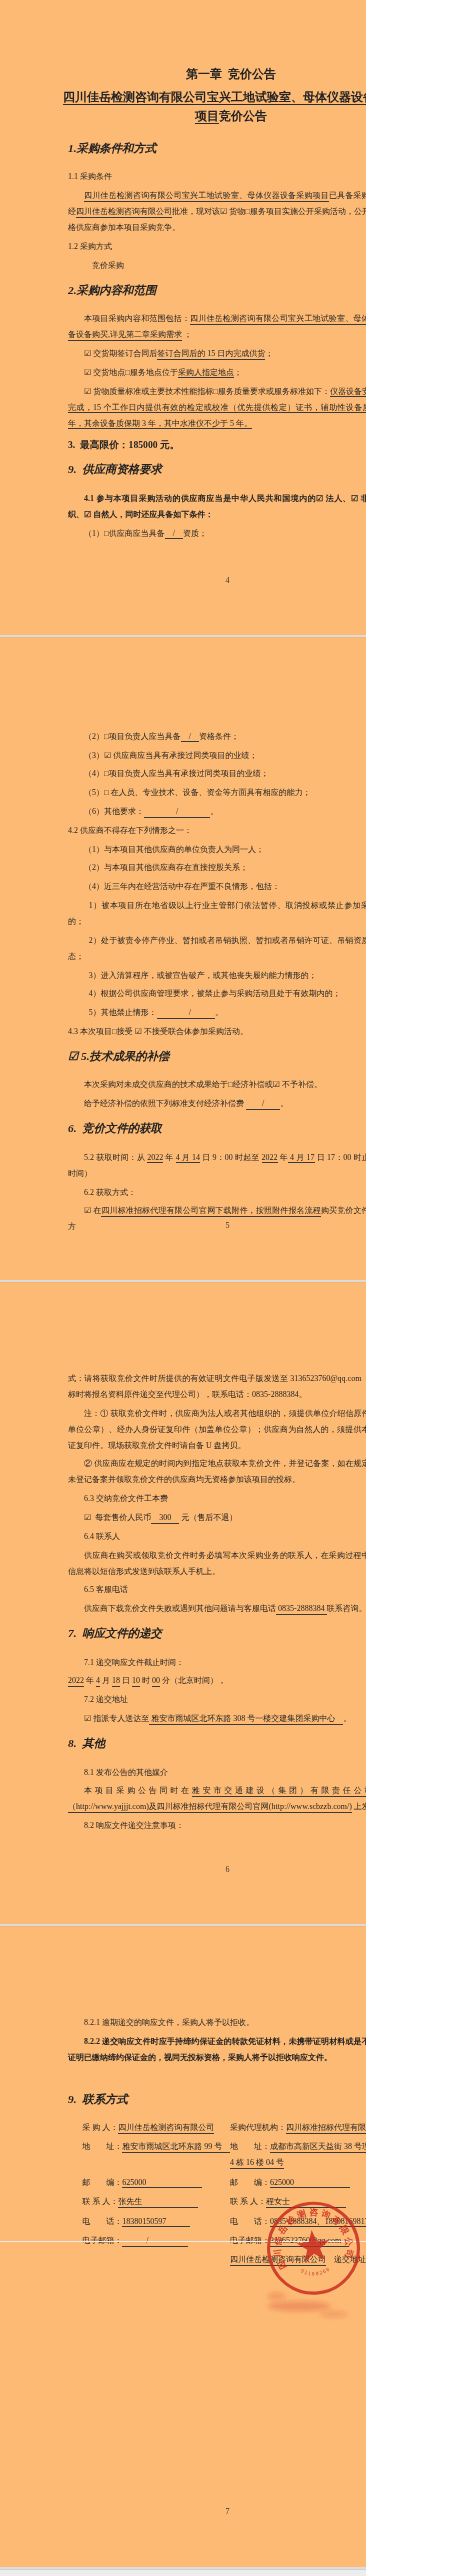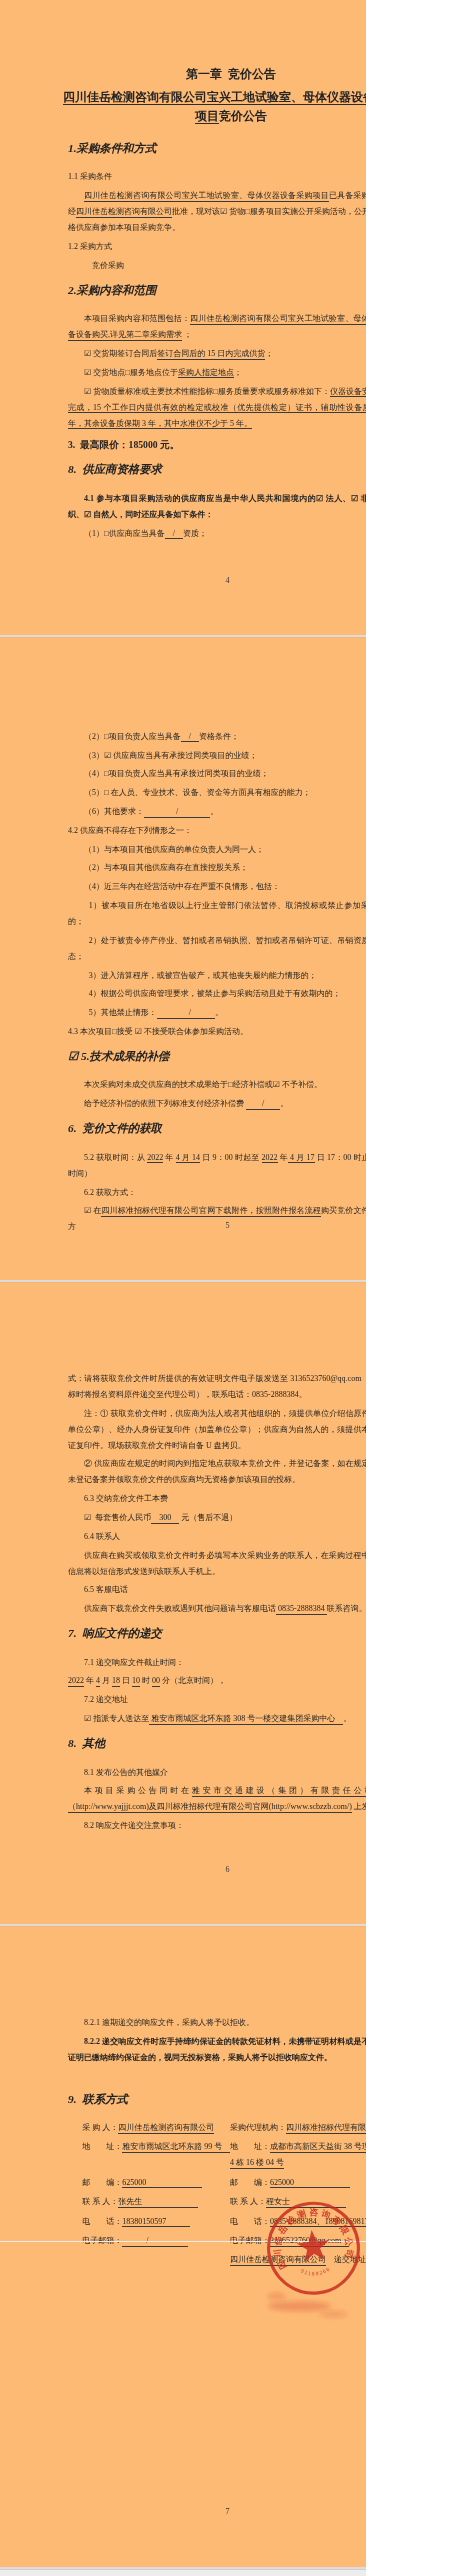--- a/index.html
+++ b/index.html
@@ -47,21 +47,21 @@
         <div class="blk p"><span>1.1 采购条件</span></div>
         <div class="blk p indent"><span class="u">四川佳岳检测咨询有限公司宝兴工地试验室、母体仪器设备采购项目</span><span>已具备采购条件，经</span><span class="u">四川佳岳检测咨询有限公司</span><span>批准，现对该☑ 货物□服务项目实施公开采购活动，公开邀请合格供应商参加本项目采购竞争。</span></div>
         <div class="blk p"><span>1.2 采购方式</span></div>
         <div class="blk p indent2"><span>竞价采购</span></div>
         <div class="blk h2"><span>2.采购内容和范围</span></div>
         <div class="blk p indent"><span>本项目采购内容和范围包括：</span><span class="u">四川佳岳检测咨询有限公司宝兴工地试验室、母体仪器设备设备购买,详见第二章采购需求</span><span> ；</span></div>
         <div class="blk p item"><span>☑ 交货期签订合同后</span><span class="u">签订合同后的 15 日内完成供货</span><span>；</span></div>
         <div class="blk p item"><span>☑ 交货地点□服务地点位于</span><span class="u">采购人指定地点</span><span>；</span></div>
         <div class="blk p item"><span>☑ 货物质量标准或主要技术性能指标□服务质量要求或服务标准如下：</span><span class="u">仪器设备安装调试完成，15 个工作日内提供有效的检定或校准（优先提供检定）证书，辅助性设备质保期 1 年，其余设备质保期 3 年，其中水准仪不少于 5 年。</span></div>
         <div class="blk h3"><span>3.  最高限价：185000 元。</span></div>
-        <div class="blk h2"><span>8.  供应商资格要求</span></div>
+        <div class="blk h2"><span>9.  供应商资格要求</span></div>
         <div class="blk p indent b"><span>4.1 参与本项目采购活动的供应商应当是中华人民共和国境内的☑ 法人、☑ 非法人组织、☑ 自然人，同时还应具备如下条件：</span></div>
         <div class="blk p item"><span>（1）□供应商应当具备</span><span class="u">　/　</span><span>资质；</span></div>
       </div>
     <div class="pagenum">4</div>
   </div>
 
   <div class="sep" style="top:635px"></div>
 
   <div class="page" id="page2">
     <div>

